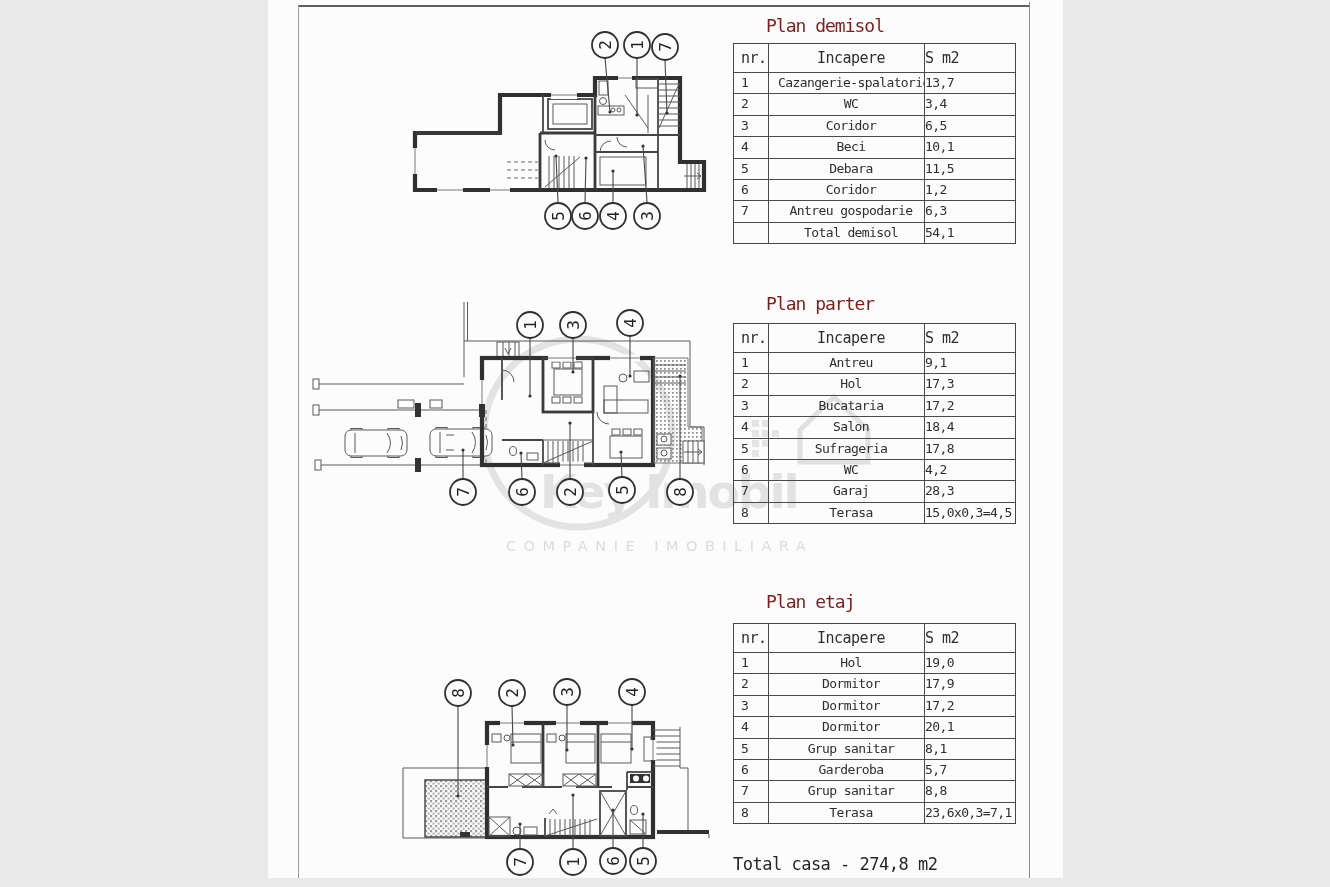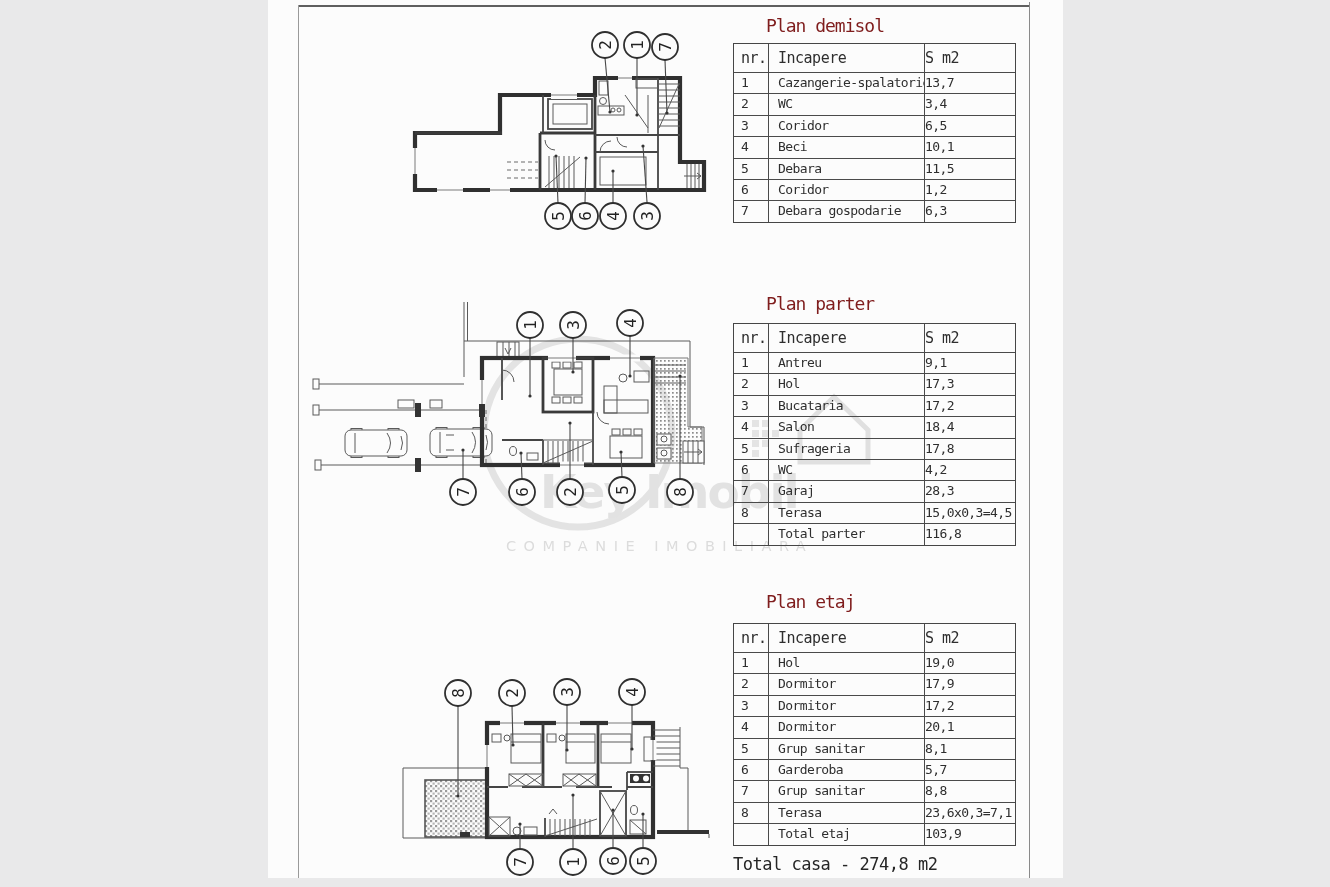--- a/index.html
+++ b/index.html
@@ -11,21 +11,21 @@
   .frame.left{left:298px;top:5px;width:1px;height:873px;background:#9a9a9a;}
   .frame.right{left:1029px;top:2px;width:1px;height:876px;background:#8a8a8a;}
   svg{position:absolute;}
   #wm{left:268px;top:0;z-index:0;}
   .plan{z-index:1;}
   .fp-table{position:absolute;z-index:2;width:281px;border:1.6px solid #464646;color:#2e2e2e;background:transparent;}
   .tr{display:flex;border-top:1.4px solid #4a4a4a;height:20.4px;line-height:20.4px;font-size:13px;letter-spacing:-0.6px;}
   .tr.head{height:28px;line-height:28px;border-top:none;font-size:15px;letter-spacing:-0.5px;}
   .td{overflow:hidden;white-space:nowrap;box-sizing:border-box;}
   .c1{width:35px;border-right:1.4px solid #4a4a4a;padding-left:7px;}
-  .c2{width:156px;border-right:1.4px solid #4a4a4a;padding-left:9px;}
+  .c2{width:156px;border-right:1.4px solid #4a4a4a;padding-left:9px;text-align:center;}
   .c3{flex:1;text-align:left;}
   .sec-title{position:absolute;z-index:2;font-size:18px;letter-spacing:-1px;color:#7f1d1d;}
   .total-line{position:absolute;z-index:2;left:733px;top:854px;width:282px;text-align:left;
     font-size:17px;letter-spacing:-0.5px;color:#262626;}
   
   .w4{stroke:#303030;stroke-width:4.2;fill:none;}
   .w3{stroke:#3a3a3a;stroke-width:2.8;fill:none;}
   .w2{stroke:#454545;stroke-width:1.8;fill:none;}
   .t{stroke:#5a5a5a;stroke-width:1;fill:none;}
   .tf{stroke:#5a5a5a;stroke-width:1;fill:#fcfcfc;}
@@ -541,22 +541,27 @@
       <div class="td c2">Debara</div>
       <div class="td c3">11,5</div>
     </div>
     <div class="tr">
       <div class="td c1">6</div>
       <div class="td c2">Coridor</div>
       <div class="td c3">1,2</div>
     </div>
     <div class="tr">
       <div class="td c1">7</div>
-      <div class="td c2">Debara gospodarie</div>
+      <div class="td c2">Antreu gospodarie</div>
       <div class="td c3">6,3</div>
+    </div>
+    <div class="tr">
+      <div class="td c1"></div>
+      <div class="td c2">Total demisol</div>
+      <div class="td c3">54,1</div>
     </div>
   </div>
 
 <div class="sec-title" style="left:766px;top:293px;">Plan parter</div>
 <div class="fp-table" style="left:733px;top:323px;">
     <div class="tr head">
       <div class="td c1">nr.</div>
       <div class="td c2">Incapere</div>
       <div class="td c3">S m2</div>
     </div>
@@ -593,25 +598,20 @@
     <div class="tr">
       <div class="td c1">7</div>
       <div class="td c2">Garaj</div>
       <div class="td c3">28,3</div>
     </div>
     <div class="tr">
       <div class="td c1">8</div>
       <div class="td c2">Terasa</div>
       <div class="td c3">15,0x0,3=4,5</div>
     </div>
-    <div class="tr">
-      <div class="td c1"></div>
-      <div class="td c2">Total parter</div>
-      <div class="td c3">116,8</div>
-    </div>
   </div>
 
 <div class="sec-title" style="left:766px;top:591px;">Plan etaj</div>
 <div class="fp-table" style="left:733px;top:623px;">
     <div class="tr head">
       <div class="td c1">nr.</div>
       <div class="td c2">Incapere</div>
       <div class="td c3">S m2</div>
     </div>
     <div class="tr">
@@ -647,20 +647,15 @@
     <div class="tr">
       <div class="td c1">7</div>
       <div class="td c2">Grup sanitar</div>
       <div class="td c3">8,8</div>
     </div>
     <div class="tr">
       <div class="td c1">8</div>
       <div class="td c2">Terasa</div>
       <div class="td c3">23,6x0,3=7,1</div>
     </div>
-    <div class="tr">
-      <div class="td c1"></div>
-      <div class="td c2">Total etaj</div>
-      <div class="td c3">103,9</div>
-    </div>
   </div>
 
 <div class="total-line">Total casa - 274,8 m2</div>
 
 </body></html>

